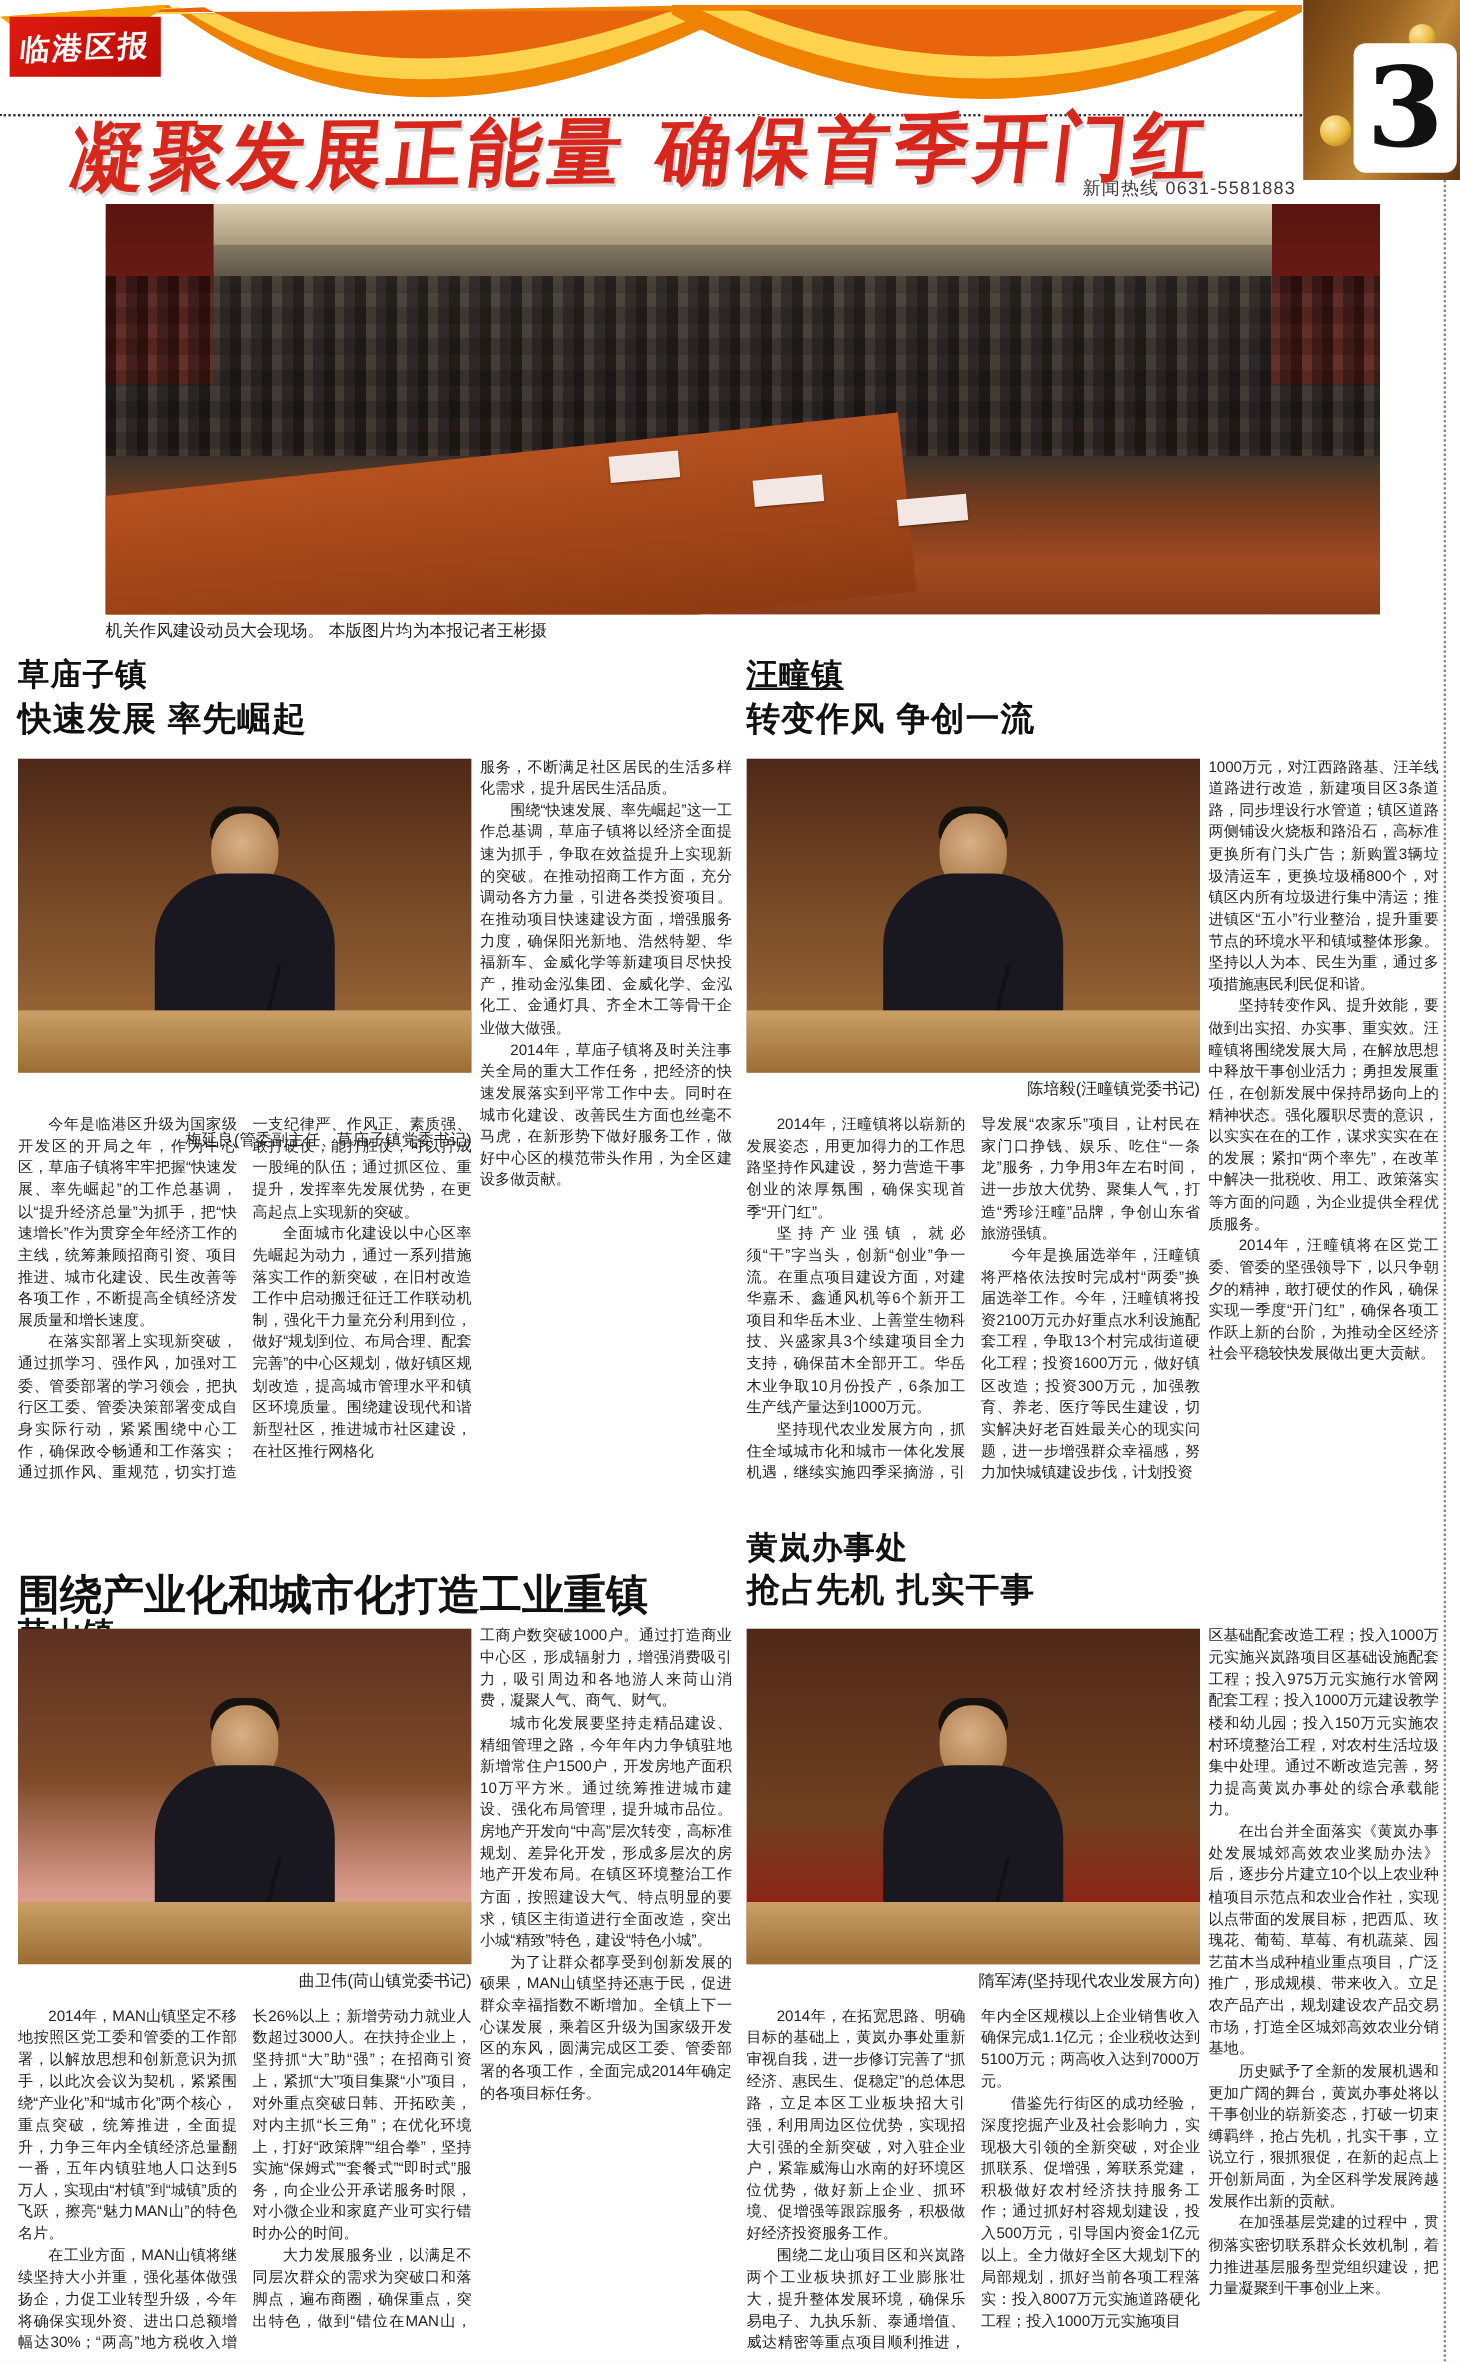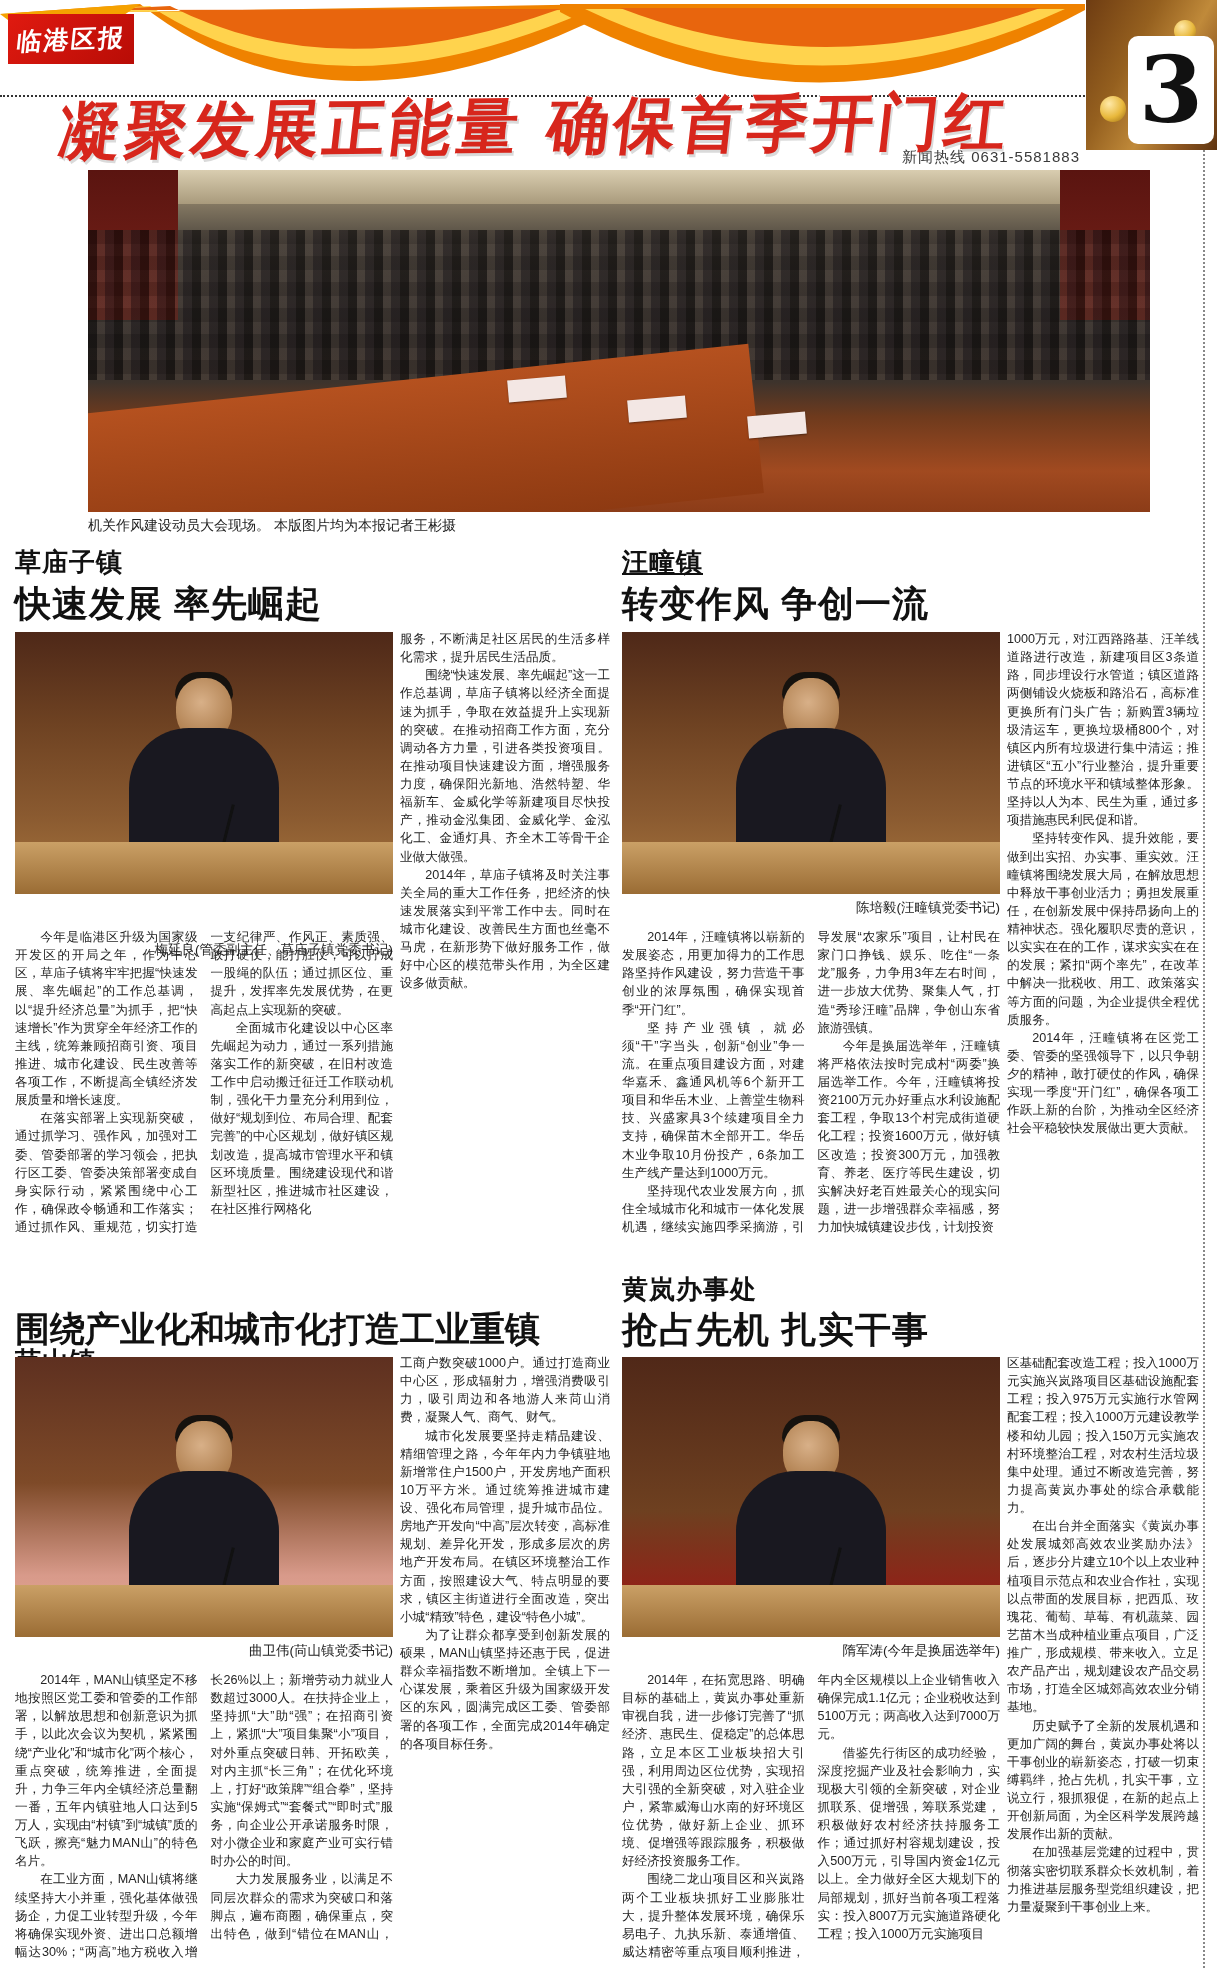--- a/index.html
+++ b/index.html
@@ -41,21 +41,21 @@
       background:repeating-linear-gradient(90deg,rgba(10,8,8,.75) 0 9px,rgba(70,60,55,.45) 9px 17px,rgba(30,25,28,.7) 17px 26px),
                  repeating-linear-gradient(180deg,rgba(0,0,0,.25) 0 14px,rgba(120,110,100,.18) 14px 26px);}
   .lead-photo .rostrum{position:absolute;left:-30px;bottom:-18px;width:700px;height:150px;background:linear-gradient(180deg,#b5511f,#8e3a12);
       transform:rotate(-6deg);}
   .lead-photo .plate{position:absolute;width:58px;height:22px;background:#f3e7e4;transform:rotate(-5deg);box-shadow:0 1px 2px rgba(0,0,0,.4);}
   .lead-photo .p1{left:420px;top:208px;} .lead-photo .p2{left:540px;top:228px;} .lead-photo .p3{left:660px;top:244px;}
   .lead-caption{left:88px;top:517px;width:1062px;font-size:14px;color:#222;}
 
   
   .kicker{font-weight:bold;font-size:26px;letter-spacing:1px;color:#111;}
-  .headline{font-weight:bold;font-size:36px;letter-spacing:1px;color:#111;white-space:nowrap;}
+  .headline{font-weight:bold;font-size:28px;letter-spacing:1px;color:#111;white-space:nowrap;}
   .headline.long{font-size:35px;letter-spacing:0;text-align:center;}
   .spk{width:378px;height:262px;overflow:hidden;position:absolute;}
   .spk .bg{position:absolute;inset:0;background:linear-gradient(180deg,#4e2818 0%,#6e4222 35%,#8a5a30 70%,#a8763e 100%);}
   .spk.pink .bg{background:linear-gradient(180deg,#5e3020 0%,#7e4a28 45%,#d89a8a 78%,#e8a896 100%);}
   .spk.redband .bg{background:linear-gradient(180deg,#502818 0%,#6e4020 55%,#8e2418 82%,#a42a18 100%);}
   .spk .person{position:absolute;left:50%;bottom:46px;transform:translateX(-50%);width:150px;height:120px;
       background:#191820;border-radius:60px 60px 0 0;}
   .spk .head{position:absolute;left:50%;bottom:152px;transform:translateX(-50%);width:56px;height:64px;
       background:radial-gradient(circle at 45% 38%,#d8b088,#b08050 70%,#8a5c34);border-radius:46%;}
   .spk .hair{position:absolute;left:50%;bottom:192px;transform:translateX(-50%);width:58px;height:30px;
@@ -181,21 +181,21 @@
   <div class="abs kicker" style="left:622px;top:1272px;">黄岚办事处</div>
   <div class="abs headline" style="left:622px;top:1306px;">抢占先机 扎实干事</div>
   <div class="abs spk redband" style="left:622px;top:1357px;height:280px;">
     <div class="bg"></div>
       <div class="hair"></div>
       <div class="head"></div>
       <div class="person"></div>
       <div class="mic"></div>
       <div class="podium"></div>
   </div>
-  <div class="abs photo-caption" style="left:622px;top:1642px;width:378px;">隋军涛(今年是换届选举年)</div>
+  <div class="abs photo-caption" style="left:622px;top:1642px;width:378px;">隋军涛(坚持现代农业发展方向)</div>
   <div class="abs body-main" style="left:622px;top:1671px;width:378px;height:290px;">
       <p>2014年，在拓宽思路、明确目标的基础上，黄岚办事处重新审视自我，进一步修订完善了“抓经济、惠民生、促稳定”的总体思路，立足本区工业板块招大引强，利用周边区位优势，实现招大引强的全新突破，对入驻企业户，紧靠威海山水南的好环境区位优势，做好新上企业、抓环境、促增强等跟踪服务，积极做好经济投资服务工作。</p>
       <p>围绕二龙山项目区和兴岚路两个工业板块抓好工业膨胀壮大，提升整体发展环境，确保乐易电子、九执乐新、泰通增值、威达精密等重点项目顺利推进，年内全区规模以上企业销售收入确保完成1.1亿元；企业税收达到5100万元；两高收入达到7000万元。</p>
       <p>借鉴先行街区的成功经验，深度挖掘产业及社会影响力，实现极大引领的全新突破，对企业抓联系、促增强，筹联系党建，积极做好农村经济扶持服务工作；通过抓好村容规划建设，投入500万元，引导国内资金1亿元以上。全力做好全区大规划下的局部规划，抓好当前各项工程落实：投入8007万元实施道路硬化工程；投入1000万元实施项目</p>
     </div>
   <div class="abs body-side cont" style="left:1007px;top:1354px;width:192px;height:606px;">
       <p>区基础配套改造工程；投入1000万元实施兴岚路项目区基础设施配套工程；投入975万元实施行水管网配套工程；投入1000万元建设教学楼和幼儿园；投入150万元实施农村环境整治工程，对农村生活垃圾集中处理。通过不断改造完善，努力提高黄岚办事处的综合承载能力。</p>
       <p>在出台并全面落实《黄岚办事处发展城郊高效农业奖励办法》后，逐步分片建立10个以上农业种植项目示范点和农业合作社，实现以点带面的发展目标，把西瓜、玫瑰花、葡萄、草莓、有机蔬菜、园艺苗木当成种植业重点项目，广泛推广，形成规模、带来收入。立足农产品产出，规划建设农产品交易市场，打造全区城郊高效农业分销基地。</p>
       <p>历史赋予了全新的发展机遇和更加广阔的舞台，黄岚办事处将以干事创业的崭新姿态，打破一切束缚羁绊，抢占先机，扎实干事，立说立行，狠抓狠促，在新的起点上开创新局面，为全区科学发展跨越发展作出新的贡献。</p>
       <p>在加强基层党建的过程中，贯彻落实密切联系群众长效机制，着力推进基层服务型党组织建设，把力量凝聚到干事创业上来。</p>

